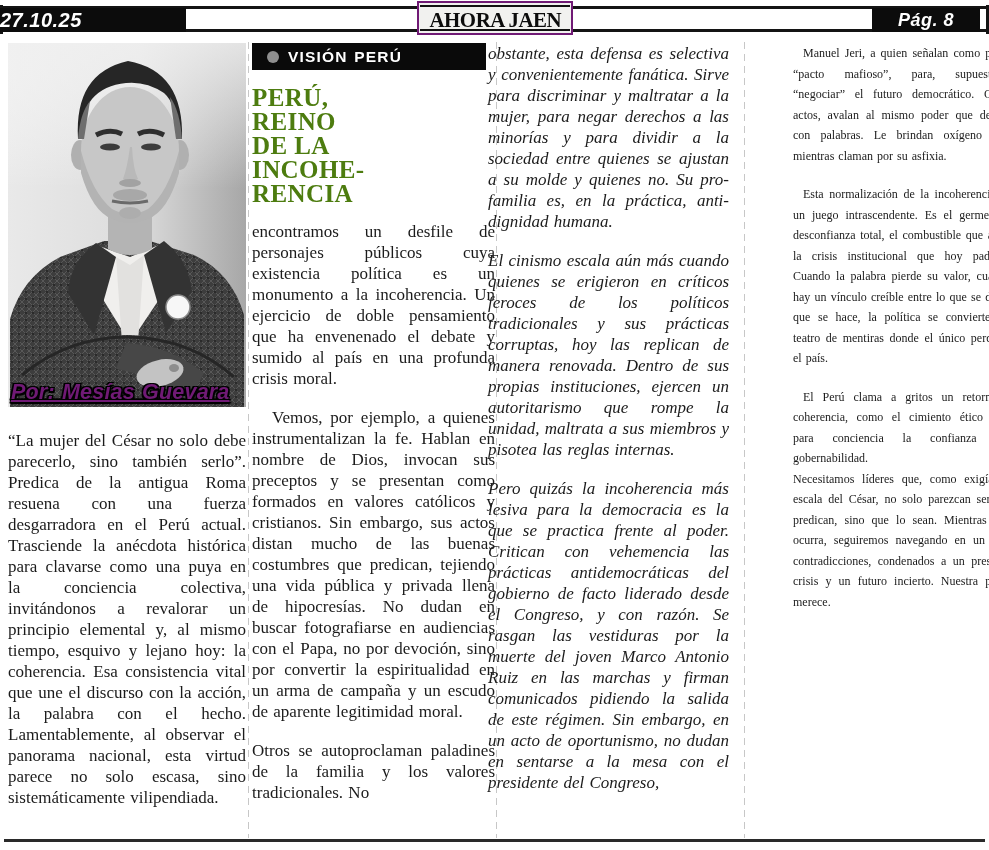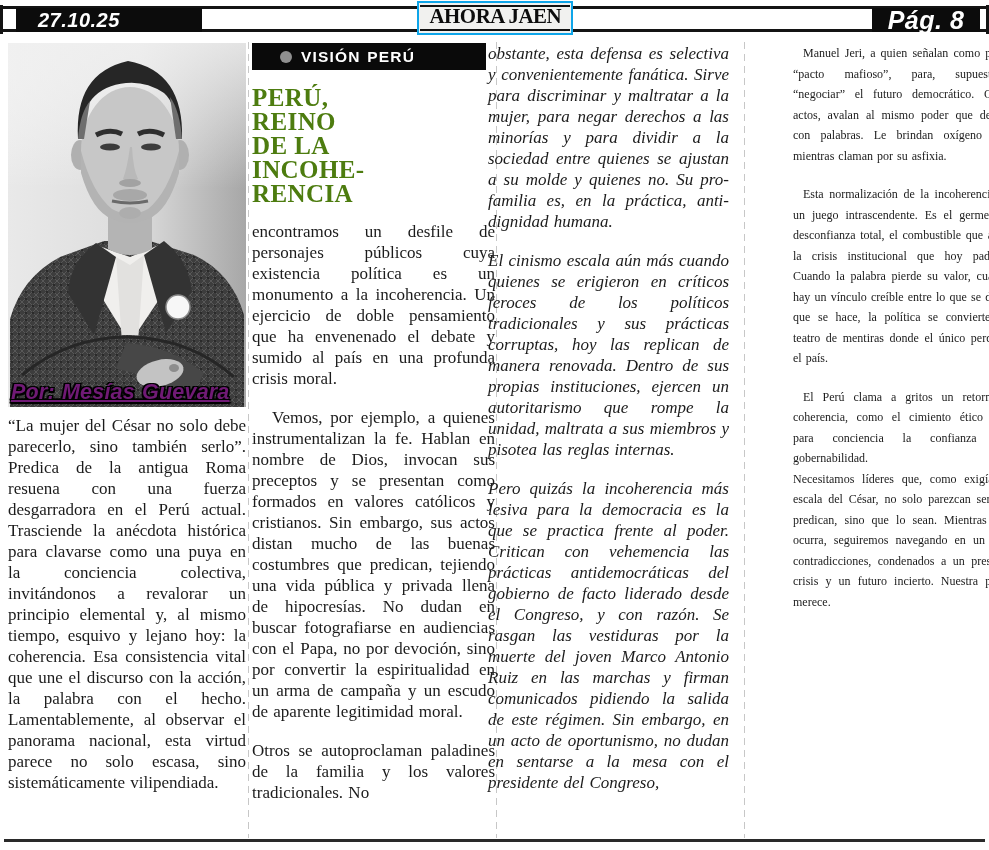--- a/index.html
+++ b/index.html
@@ -10,36 +10,36 @@
   }
   
   .rule{position:absolute;background:#141414;}
   .rule-top{left:0;top:6px;width:989px;height:3px;}
   .rule-head-bottom{left:0;top:29px;width:989px;height:3px;}
   .rule-bottom{left:4px;top:839px;width:981px;height:3px;background:#2a2a2a;}
   .edge-tick{position:absolute;width:3px;top:5px;height:29px;background:#141414;}
   .edge-tick.left{left:0;}
   .edge-tick.right{left:986px;}
   .date-box{
-    position:absolute;left:16px;top:8px;width:186px;height:24px;
+    position:absolute;left:0;top:8px;width:186px;height:24px;
     background:#0c0c0c;color:#fff;
     font-family:"Liberation Sans", sans-serif;font-weight:bold;font-style:italic;
-    font-size:20px;line-height:24px;padding-left:22px;box-sizing:border-box;
+    font-size:20px;line-height:24px;box-sizing:border-box;
     letter-spacing:0.5px;
   }
   .pagenum-box{
     position:absolute;left:872px;top:8px;width:108px;height:24px;
     background:#0c0c0c;color:#fff;text-align:center;
     font-family:"Liberation Sans", sans-serif;font-weight:bold;font-style:italic;
-    font-size:25px;line-height:24px;letter-spacing:0.5px;
+    font-size:18px;line-height:24px;letter-spacing:0.5px;
   }
   .masthead-box{
     position:absolute;left:417px;top:1px;width:156px;height:34px;
-    background:#f1f1ef;border:2px solid #0ea5e9;box-sizing:border-box;
-    display:flex;align-items:flex-start;justify-content:center;
+    background:#f1f1ef;border:2px solid #701a75;box-sizing:border-box;
+    display:flex;align-items:flex-end;justify-content:center;
   }
   .masthead-box::before{
     content:"";position:absolute;left:1px;right:1px;top:2px;bottom:2px;
     border-top:2px solid #111;border-bottom:2px solid #111;
   }
   .masthead-text{
     font-family:"Liberation Serif", serif;font-weight:bold;font-size:22px;
     letter-spacing:-0.5px;transform:scaleX(0.95);color:#0c0c0c;white-space:nowrap;
   }
   
@@ -61,25 +61,25 @@
   .photo-wrap{position:relative;width:238px;height:364px;background:#d9d9d9;overflow:hidden;}
   .photo-wrap svg{display:block;width:100%;height:100%;}
   .photo-caption{
     position:absolute;left:3px;bottom:4px;white-space:nowrap;
     font-family:"Liberation Sans", sans-serif;font-weight:bold;font-style:italic;
     font-size:21.5px;color:#701a75;letter-spacing:0.2px;
     text-decoration:underline;text-decoration-thickness:2px;
     text-shadow:-1.5px -1.5px 0 #000,1.5px -1.5px 0 #000,-1.5px 1.5px 0 #000,
                  1.5px 1.5px 0 #000,0 2px 1px #000;
   }
-  .col1-text{margin-top:8px;}
+  .col1-text{margin-top:23px;}
   
   .section-banner{
     width:234px;height:27px;background:#0a0a0a;box-sizing:border-box;
-    display:flex;align-items:center;gap:9px;padding-left:28px;margin-bottom:16px;
+    display:flex;align-items:center;gap:9px;padding-left:15px;margin-bottom:16px;
   }
   .section-bullet{width:12px;height:12px;border-radius:50%;background:#8f8f8f;flex:0 0 auto;}
   .section-label{
     font-family:"Liberation Sans", sans-serif;font-weight:bold;font-size:15.5px;
     color:#fff;letter-spacing:1.2px;white-space:nowrap;
   }
   .headline{
     font-family:"Liberation Serif", serif;font-weight:bold;color:#4d7c0f;
     font-size:25px;line-height:24px;letter-spacing:0.4px;white-space:pre-line;
     text-align:left;margin-bottom:15px;word-spacing:0;

